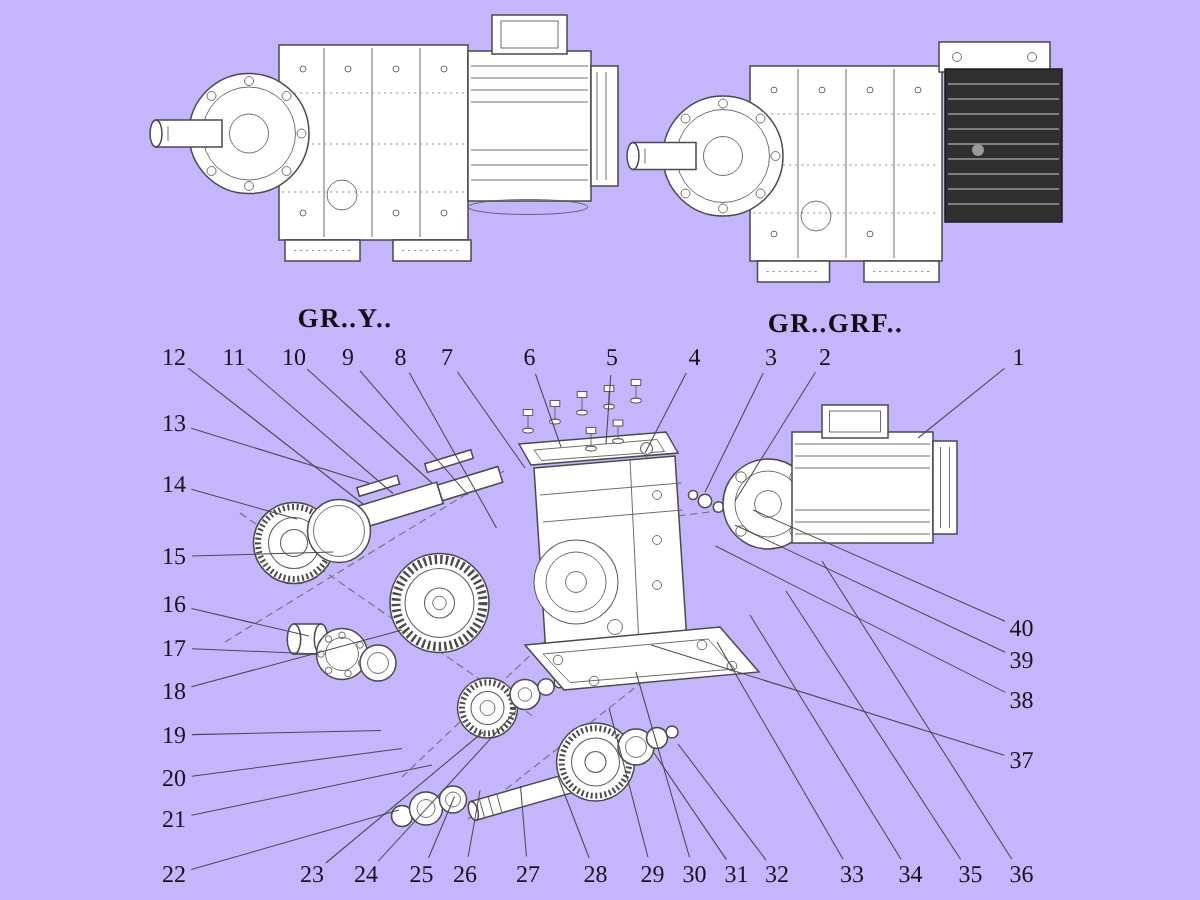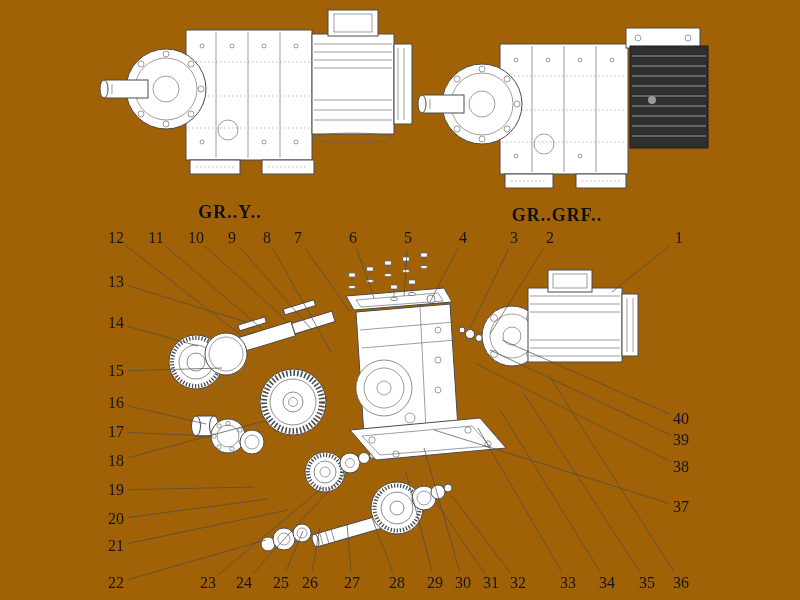--- a/index.html
+++ b/index.html
@@ -1,16 +1,16 @@
 <!DOCTYPE html>
 <html><head>
 <meta charset="utf-8">
 <style>
   html,body{margin:0;padding:0;background:#ffffff;}
-  .page{width:800px;height:600px;position:relative;background:#a16207;overflow:hidden;
+  .page{width:800px;height:600px;position:relative;background:#c4b5fd;overflow:hidden;
         font-family:"Liberation Serif",serif;}
   svg{display:block;}
   .lnf  {fill:#ffffff;stroke:#4a4a4a;stroke-width:1;}
   .thin {fill:none;stroke:#5d5d5d;stroke-width:0.6;}
   .thinf{fill:#ffffff;stroke:#5d5d5d;stroke-width:0.7;}
   .dot  {fill:none;stroke:#8a8a8a;stroke-width:0.6;stroke-dasharray:1.5 2.5;}
   .dash {fill:none;stroke:#6f6f6f;stroke-width:0.7;stroke-dasharray:5 3;}
   .teeth{fill:none;stroke:#4a4a4a;stroke-width:6;stroke-dasharray:1.6 2.1;}
   .teeth-sm{fill:none;stroke:#4a4a4a;stroke-width:4;stroke-dasharray:1.3 1.8;}
   .dark {fill:#2f2f2f;stroke:#1d1d1d;stroke-width:1;}

